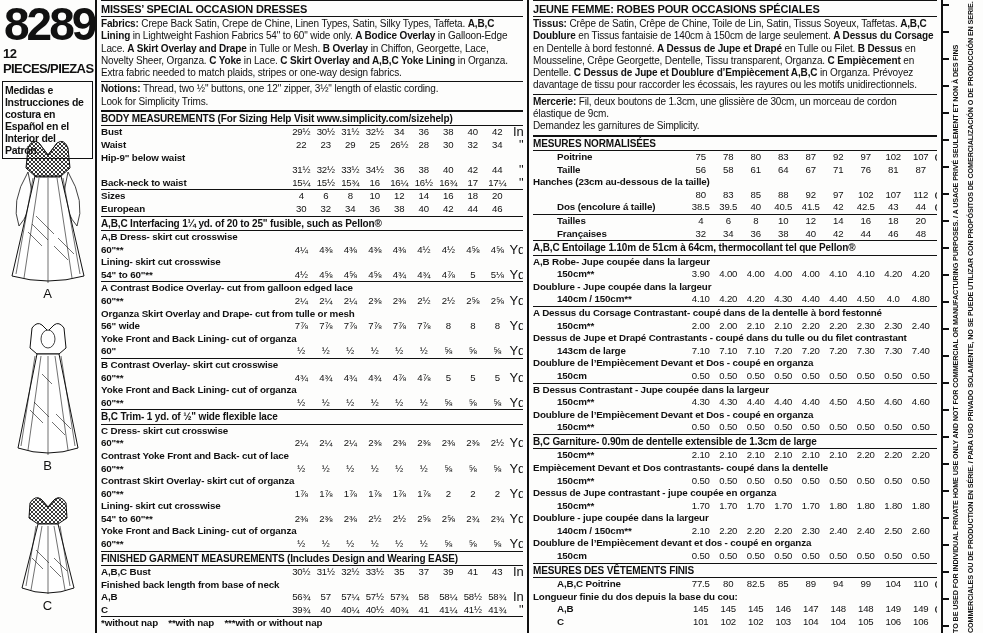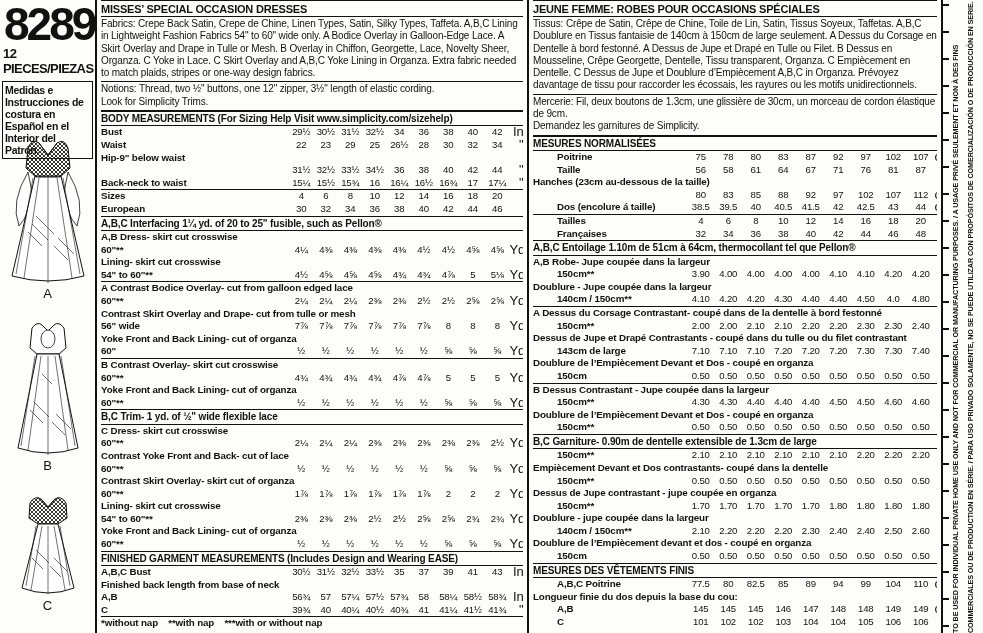--- a/index.html
+++ b/index.html
@@ -14,21 +14,21 @@
   .sketch{position:absolute;left:0;width:95px;text-align:center;}
   .sketch .vlabel{font-size:13px;margin-top:0px;}
   
   .vdiv{position:absolute;top:0;bottom:0;width:1.6px;background:#111;}
   
   .col{position:absolute;top:0;border-top:1.8px solid #111;}
   .col-title{font-size:11px;font-weight:bold;letter-spacing:-0.2px;border-bottom:1.3px solid #111;
              padding:2px 0 1px 0;white-space:nowrap;}
   .para{border-bottom:1.3px solid #111;padding:1px 0 2px 0;font-size:10px;line-height:12.3px;
         letter-spacing:-0.15px;}
-  .para .b{font-weight:normal;}
+  .para .b{font-weight:bold;}
   .row{display:flex;align-items:center;height:12.6px;line-height:12.6px;font-size:9.8px;
        letter-spacing:-0.15px;white-space:nowrap;overflow:hidden;}
   .row.head{display:block;font-weight:bold;font-size:10px;border-top:1.6px solid #111;
             border-bottom:1.1px solid #111;height:13.4px;line-height:13.2px;}
   .row.desc{display:block;font-weight:bold;}
   .row.note{display:block;font-weight:bold;border-top:1.6px solid #111;white-space:pre-wrap;}
   .row.bt{border-top:1.6px solid #111;}
   .lbl{font-weight:bold;flex:none;}
   .val{flex:none;text-align:center;font-size:9.6px;}
   .unit{flex:none;text-align:right;font-size:13px;}
@@ -224,21 +224,21 @@
           <span class="val">2¼</span>
           <span class="val">2¼</span>
           <span class="val">2⅜</span>
           <span class="val">2⅜</span>
           <span class="val">2½</span>
           <span class="val">2½</span>
           <span class="val">2⅝</span>
           <span class="val">2⅝</span>
           <span class="unit">Yd</span>
         </div>
-        <div class="row desc">Contrast Skirt Overlay and Drape- cut from tulle or mesh</div>
+        <div class="row desc">Organza Skirt Overlay and Drape- cut from tulle or mesh</div>
         <div class="row vals">
           <span class="lbl">56" wide</span>
           <span class="val">7⅞</span>
           <span class="val">7⅞</span>
           <span class="val">7⅞</span>
           <span class="val">7⅞</span>
           <span class="val">7⅞</span>
           <span class="val">7⅞</span>
           <span class="val">8</span>
           <span class="val">8</span>

